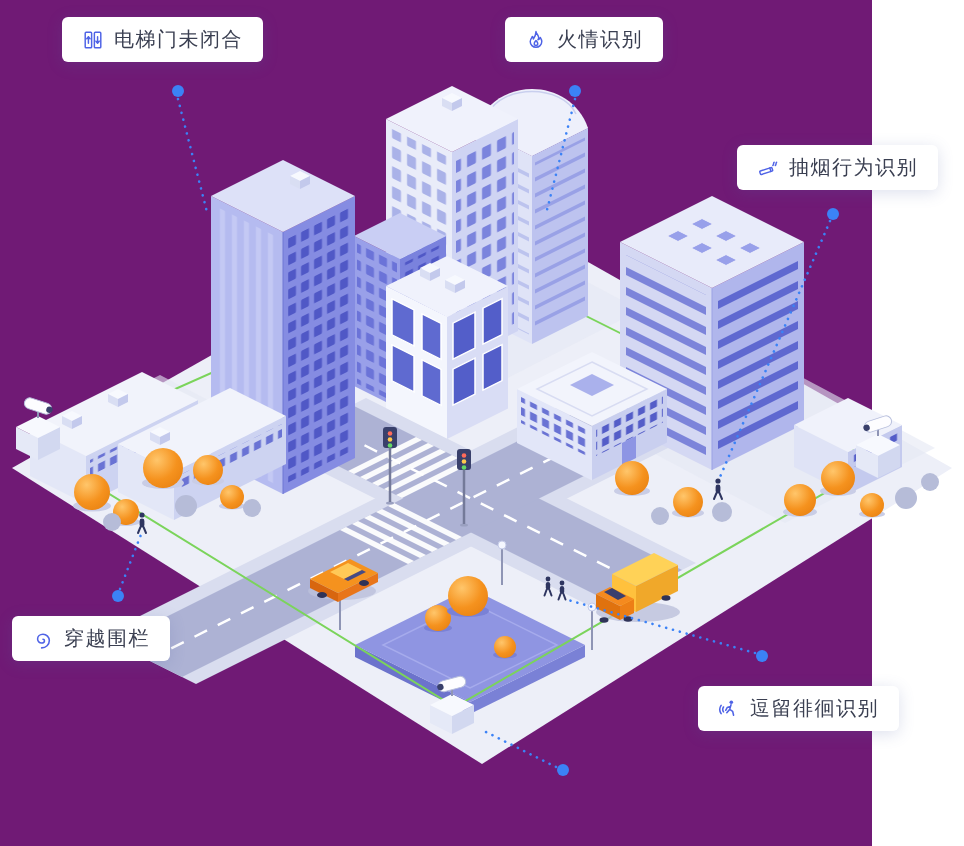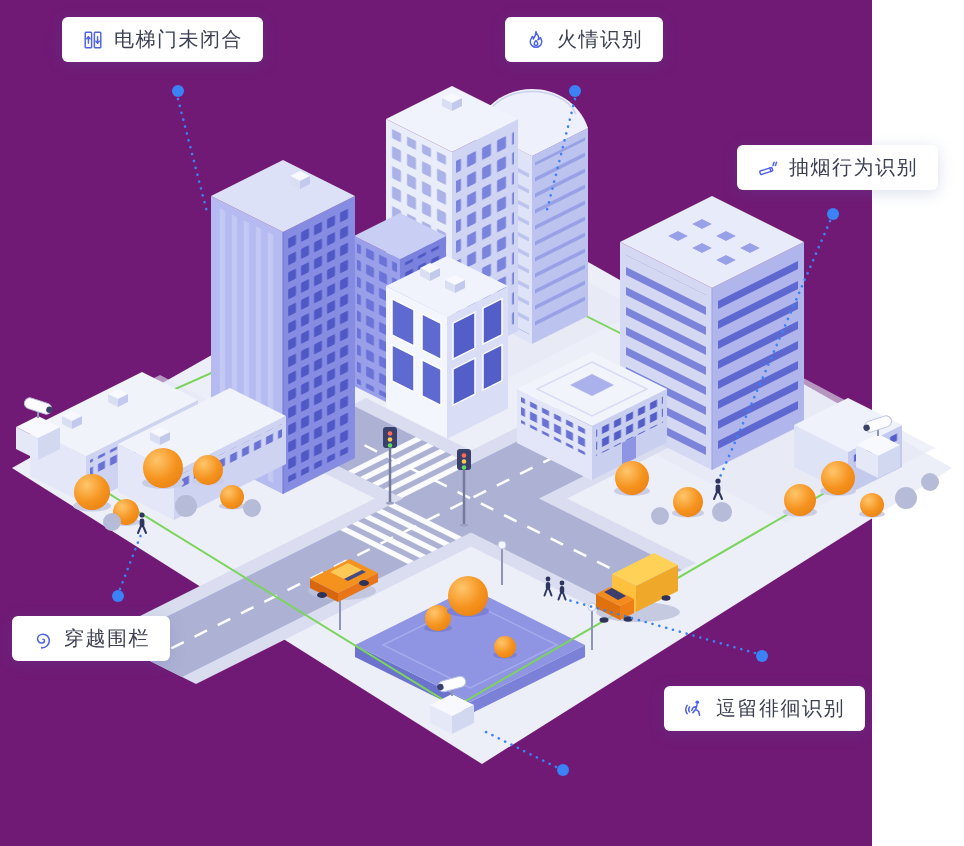--- a/index.html
+++ b/index.html
@@ -9,21 +9,21 @@
   .city{position:absolute;left:0;top:0;width:964px;height:846px}
   .label-card{position:absolute;display:flex;align-items:center;gap:10px;background:#fff;border-radius:6px;
     padding:9px 20px;box-shadow:0 3px 16px rgba(84,98,165,.20);font-size:20px;font-weight:500;
     color:#3A3F51;letter-spacing:1.5px;white-space:nowrap;cursor:pointer}
   .label-card .icon{display:inline-flex;width:22px;height:22px;color:var(--icon-blue,#4F63E6);flex:none}
   .label-card .icon svg{width:100%;height:100%}
   .lbl-0{left:62px;top:17px}
   .lbl-1{left:505px;top:17px}
   .lbl-2{left:737px;top:145px}
   .lbl-3{left:12px;top:616px}
-  .lbl-4{left:664px;top:686px}
+  .lbl-4{left:698px;top:686px}
   .lbl-5{left:596px;top:768px}
   .connector{stroke:var(--accent-blue,#3B82F6);stroke-width:2.6;fill:none;stroke-linecap:round;stroke-dasharray:0.1 7}
   .connector-dot{fill:var(--accent-blue,#3B82F6)}
   .perimeter{stroke:var(--green-line,#7BD45B);stroke-width:2;fill:none}
 </style>
 </head>
 <body>
 
 <div class="stage">
 

